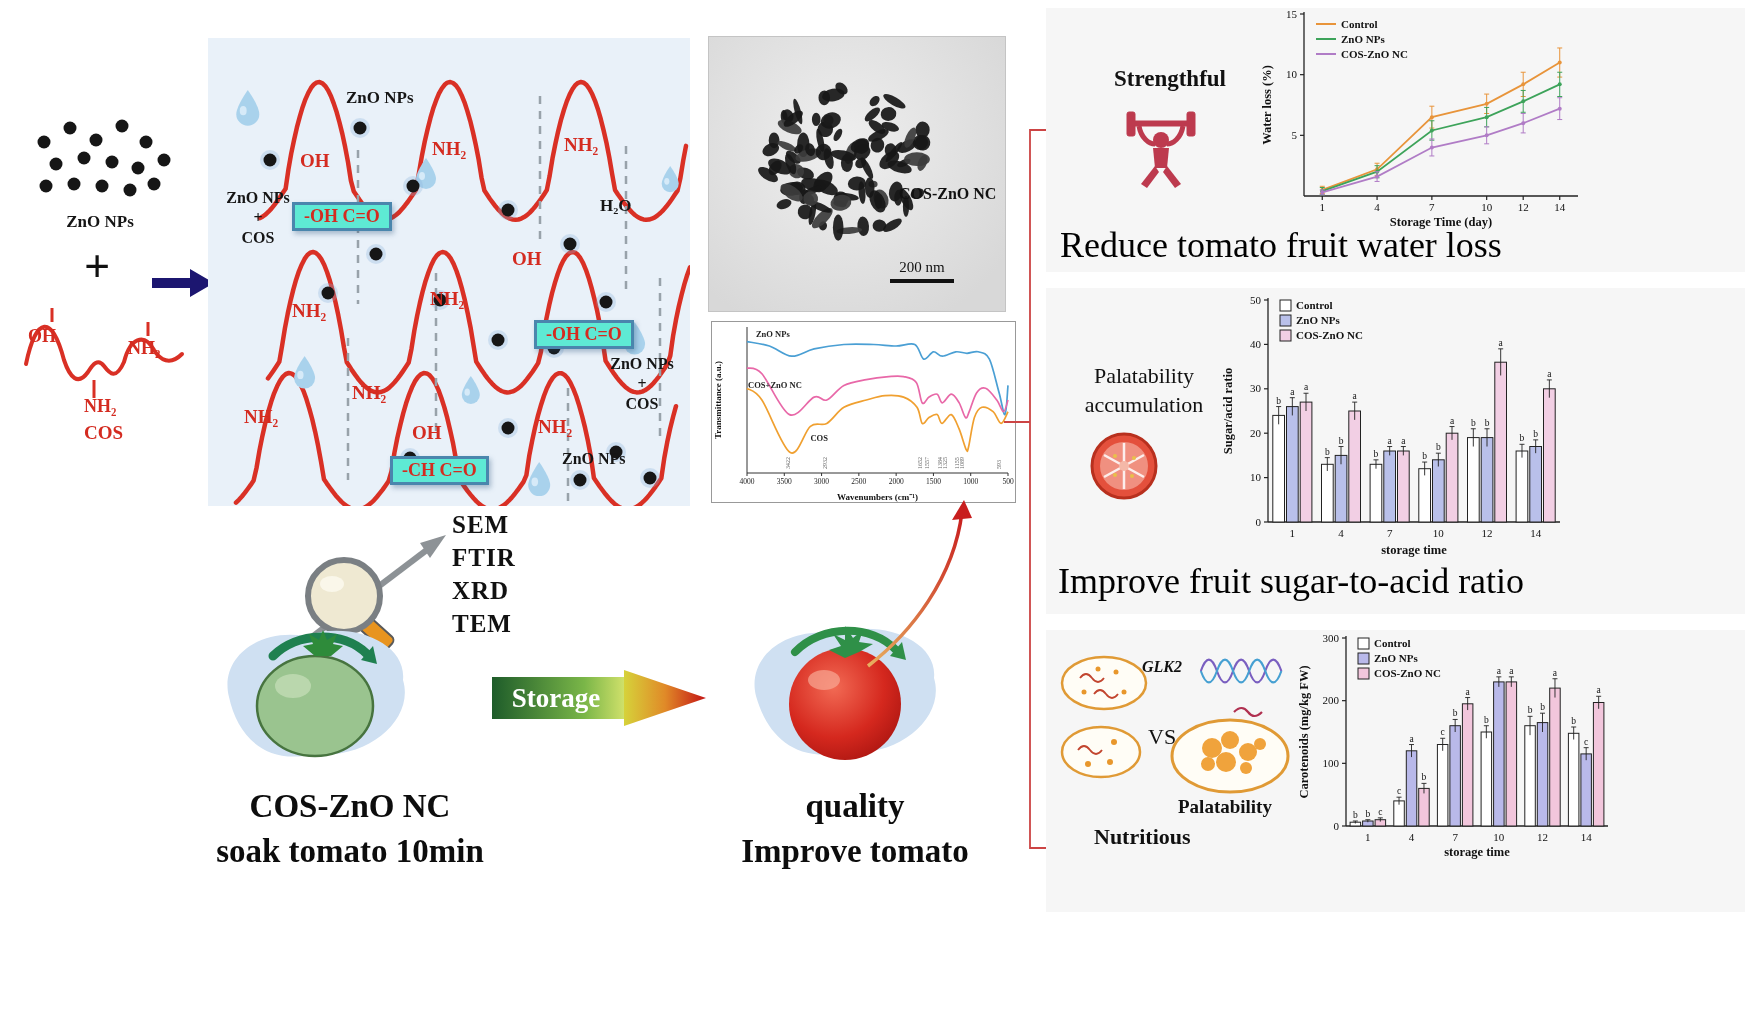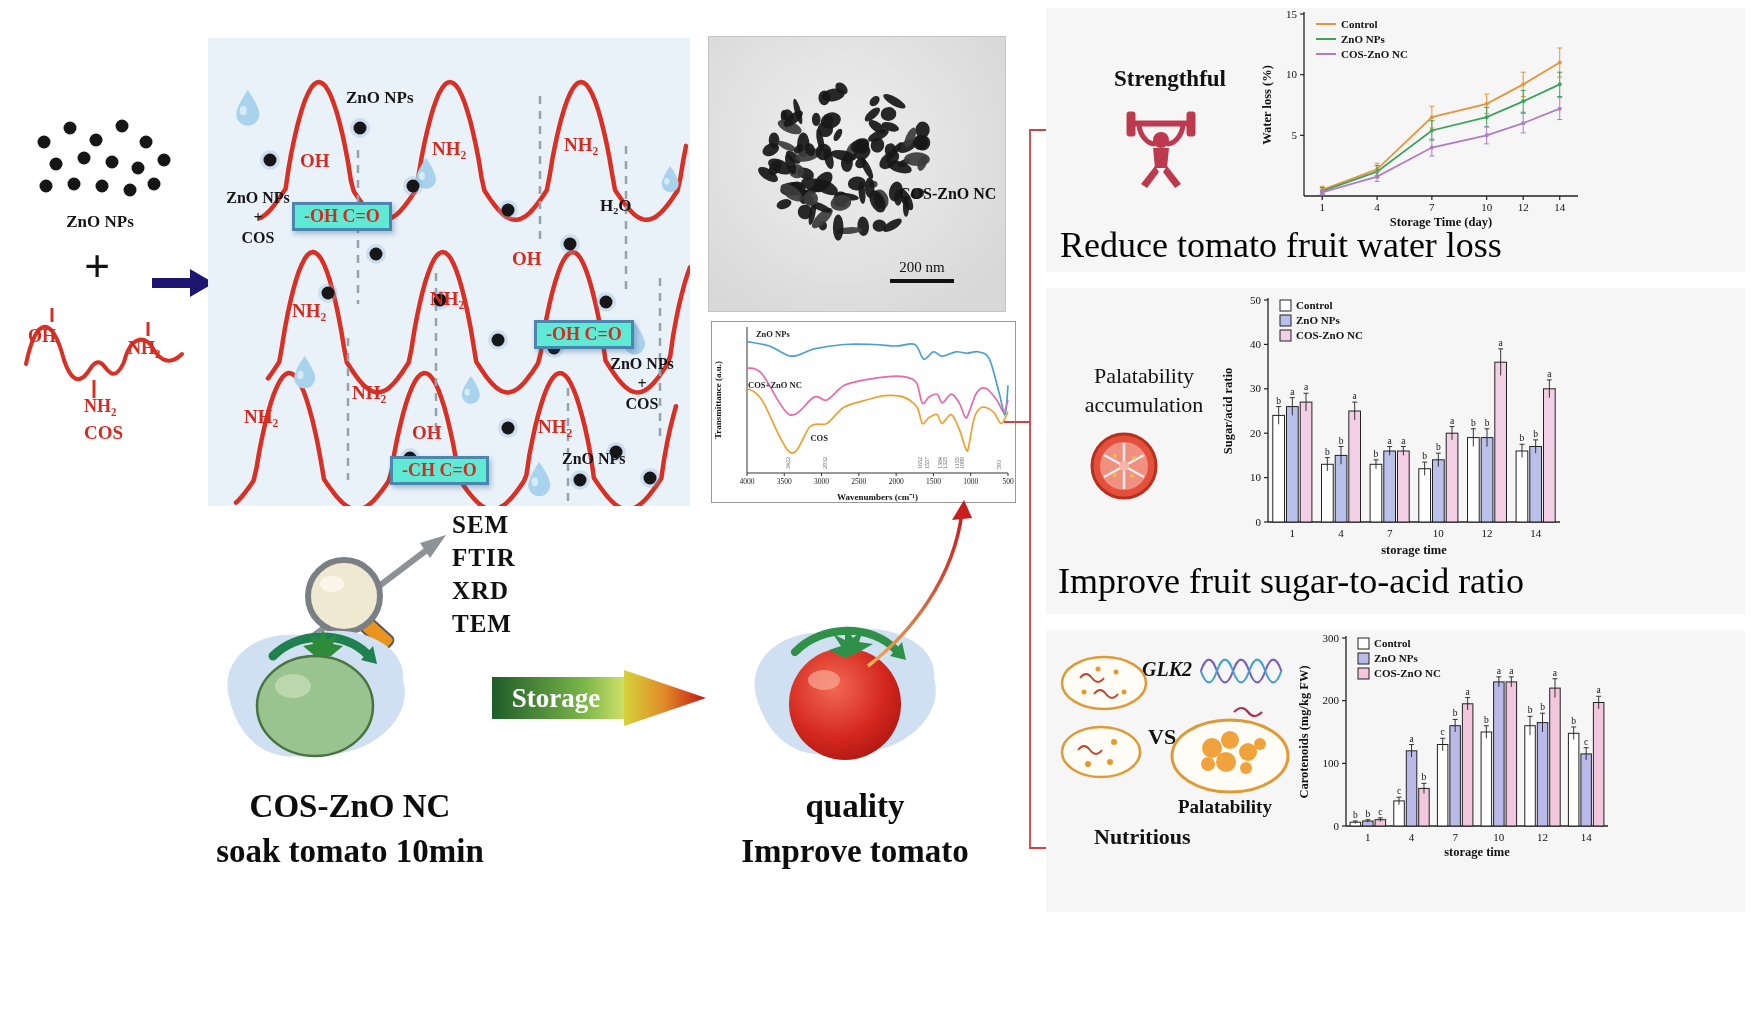--- a/index.html
+++ b/index.html
@@ -623,35 +623,35 @@
         <text x="78" y="17" font-size="11" fill="#111" font-weight="bold">Control</text>
         <rect x="62" y="23" width="11" height="11" fill="#B9C0EA" stroke="#222" stroke-width="1"></rect>
         <text x="78" y="32" font-size="11" fill="#111" font-weight="bold">ZnO NPs</text>
         <rect x="62" y="38" width="11" height="11" fill="#F2CFE4" stroke="#222" stroke-width="1"></rect>
         <text x="78" y="47" font-size="11" fill="#111" font-weight="bold">COS-ZnO NC</text>
       </svg>
     <div class="cap" style="left:12px;top:272px">Improve fruit sugar-to-acid ratio</div>
   </div>
 
   <div class="panel" style="left:1046px;top:630px;width:699px;height:282px">
-    <div class="abs" style="left:96px;top:28px;font-weight:700;font-style:italic;font-size:20px;color:#111">GLK2</div>
+    <div class="abs" style="left:96px;top:28px;font-weight:700;font-style:italic;font-size:16px;color:#111">GLK2</div>
     <svg class="abs" style="left:150px;top:24px" width="92" height="34" viewBox="0 -4 92 38">
       <path d="M0,15 C6,-2 12,-2 18,15 C24,32 30,32 36,15 C42,-2 48,-2 54,15 C60,32 66,32 72,15 C78,-2 84,-2 90,15" fill="none" stroke="#7a5fc0" stroke-width="2.4"></path>
       <path d="M0,15 C6,32 12,32 18,15 C24,-2 30,-2 36,15 C42,32 48,32 54,15 C60,-2 66,-2 72,15 C78,32 84,32 90,15" fill="none" stroke="#46a0d2" stroke-width="2.4"></path>
     </svg>
     <svg class="abs" style="left:12px;top:22px" width="95" height="62" viewBox="0 0 95 62">
       <ellipse cx="46" cy="31" rx="42" ry="26" fill="#fffdf6" stroke="#e09a35" stroke-width="2.5"></ellipse>
       <path d="M22,26 q6,-8 12,0 q6,8 12,0" fill="none" stroke="#c2452f" stroke-width="1.8"></path>
       <path d="M36,42 q6,-8 12,0 q6,8 12,0" fill="none" stroke="#c2452f" stroke-width="1.8"></path>
       <circle cx="26" cy="40" r="2.5" fill="#e8972c"></circle>
       <circle cx="58" cy="20" r="2.5" fill="#e8972c"></circle>
       <circle cx="66" cy="40" r="2.5" fill="#e8972c"></circle>
       <circle cx="40" cy="17" r="2.5" fill="#e8972c"></circle>
     </svg>
-    <div class="abs" style="left:102px;top:94px;font-weight:700;font-size:22px;color:#111">VS</div>
+    <div class="abs" style="left:102px;top:94px;font-weight:400;font-size:22px;color:#111">VS</div>
     <svg class="abs" style="left:12px;top:92px" width="88" height="60" viewBox="0 0 88 60">
       <ellipse cx="43" cy="30" rx="39" ry="25" fill="#fffdf6" stroke="#e09a35" stroke-width="2.5"></ellipse>
       <path d="M20,28 q6,-8 12,0 q6,8 12,0" fill="none" stroke="#c2452f" stroke-width="1.8"></path>
       <circle cx="30" cy="42" r="3" fill="#e8972c"></circle>
       <circle cx="52" cy="40" r="3" fill="#e8972c"></circle>
       <circle cx="56" cy="20" r="3" fill="#e8972c"></circle>
     </svg>
     <svg class="abs" style="left:118px;top:70px" width="140" height="98" viewBox="0 0 140 98">
       <path d="M70,12 q8,-8 14,0 q6,8 14,0" fill="none" stroke="#b03050" stroke-width="2.2"></path>
       <ellipse cx="66" cy="56" rx="58" ry="36" fill="#fffdf6" stroke="#e09a35" stroke-width="3"></ellipse>

